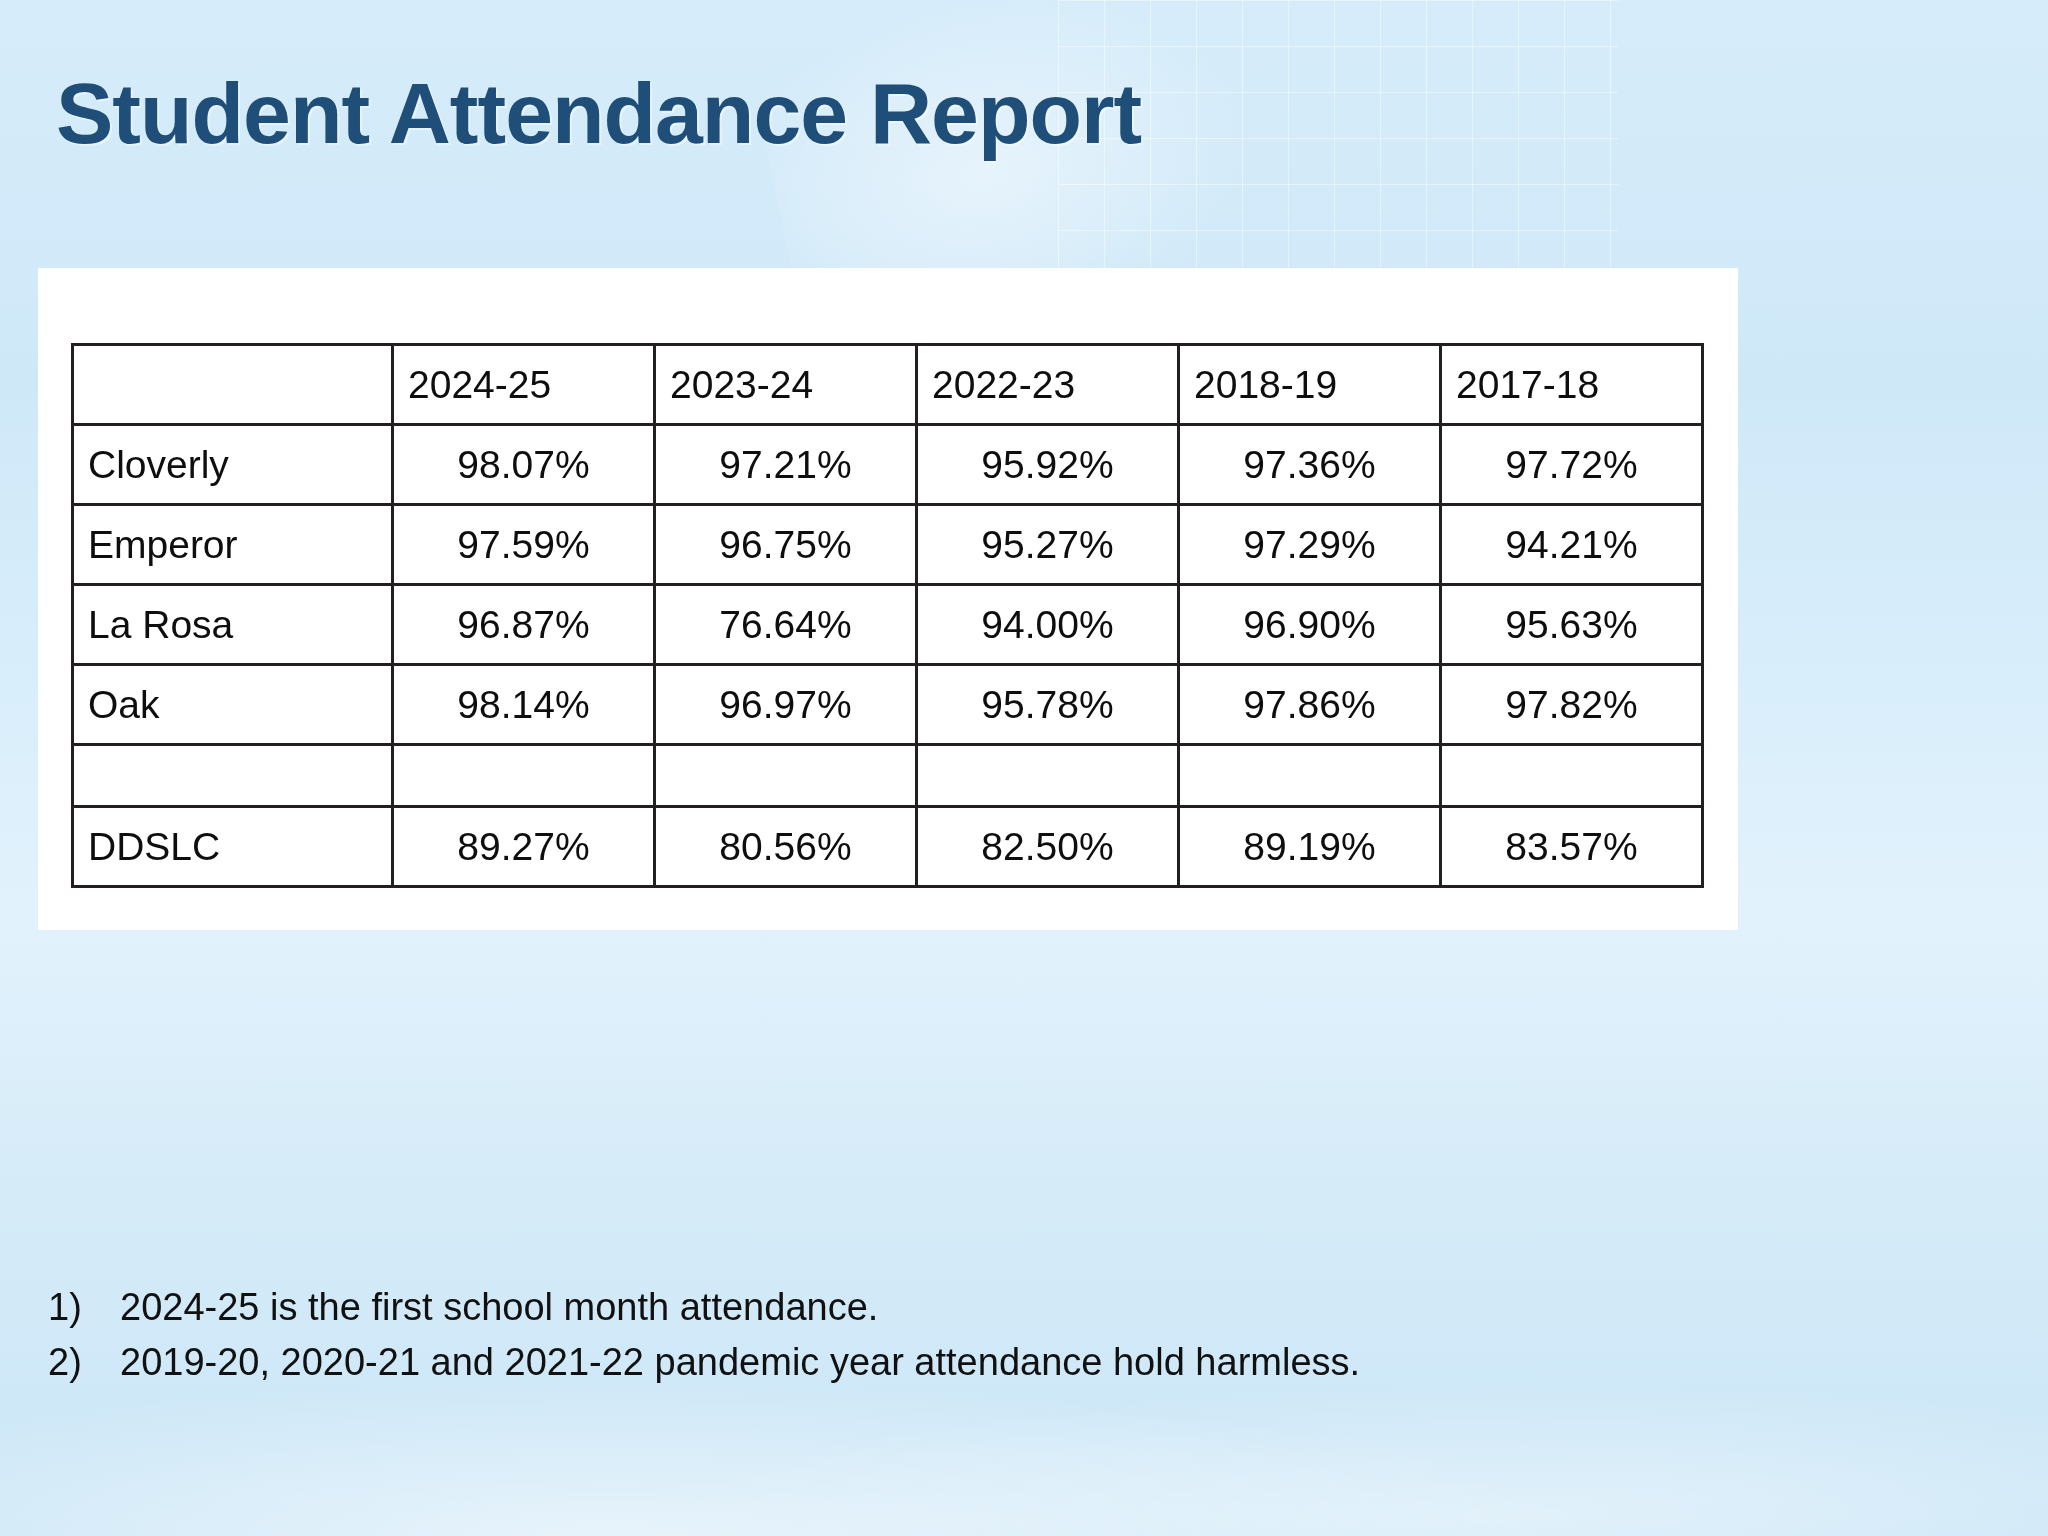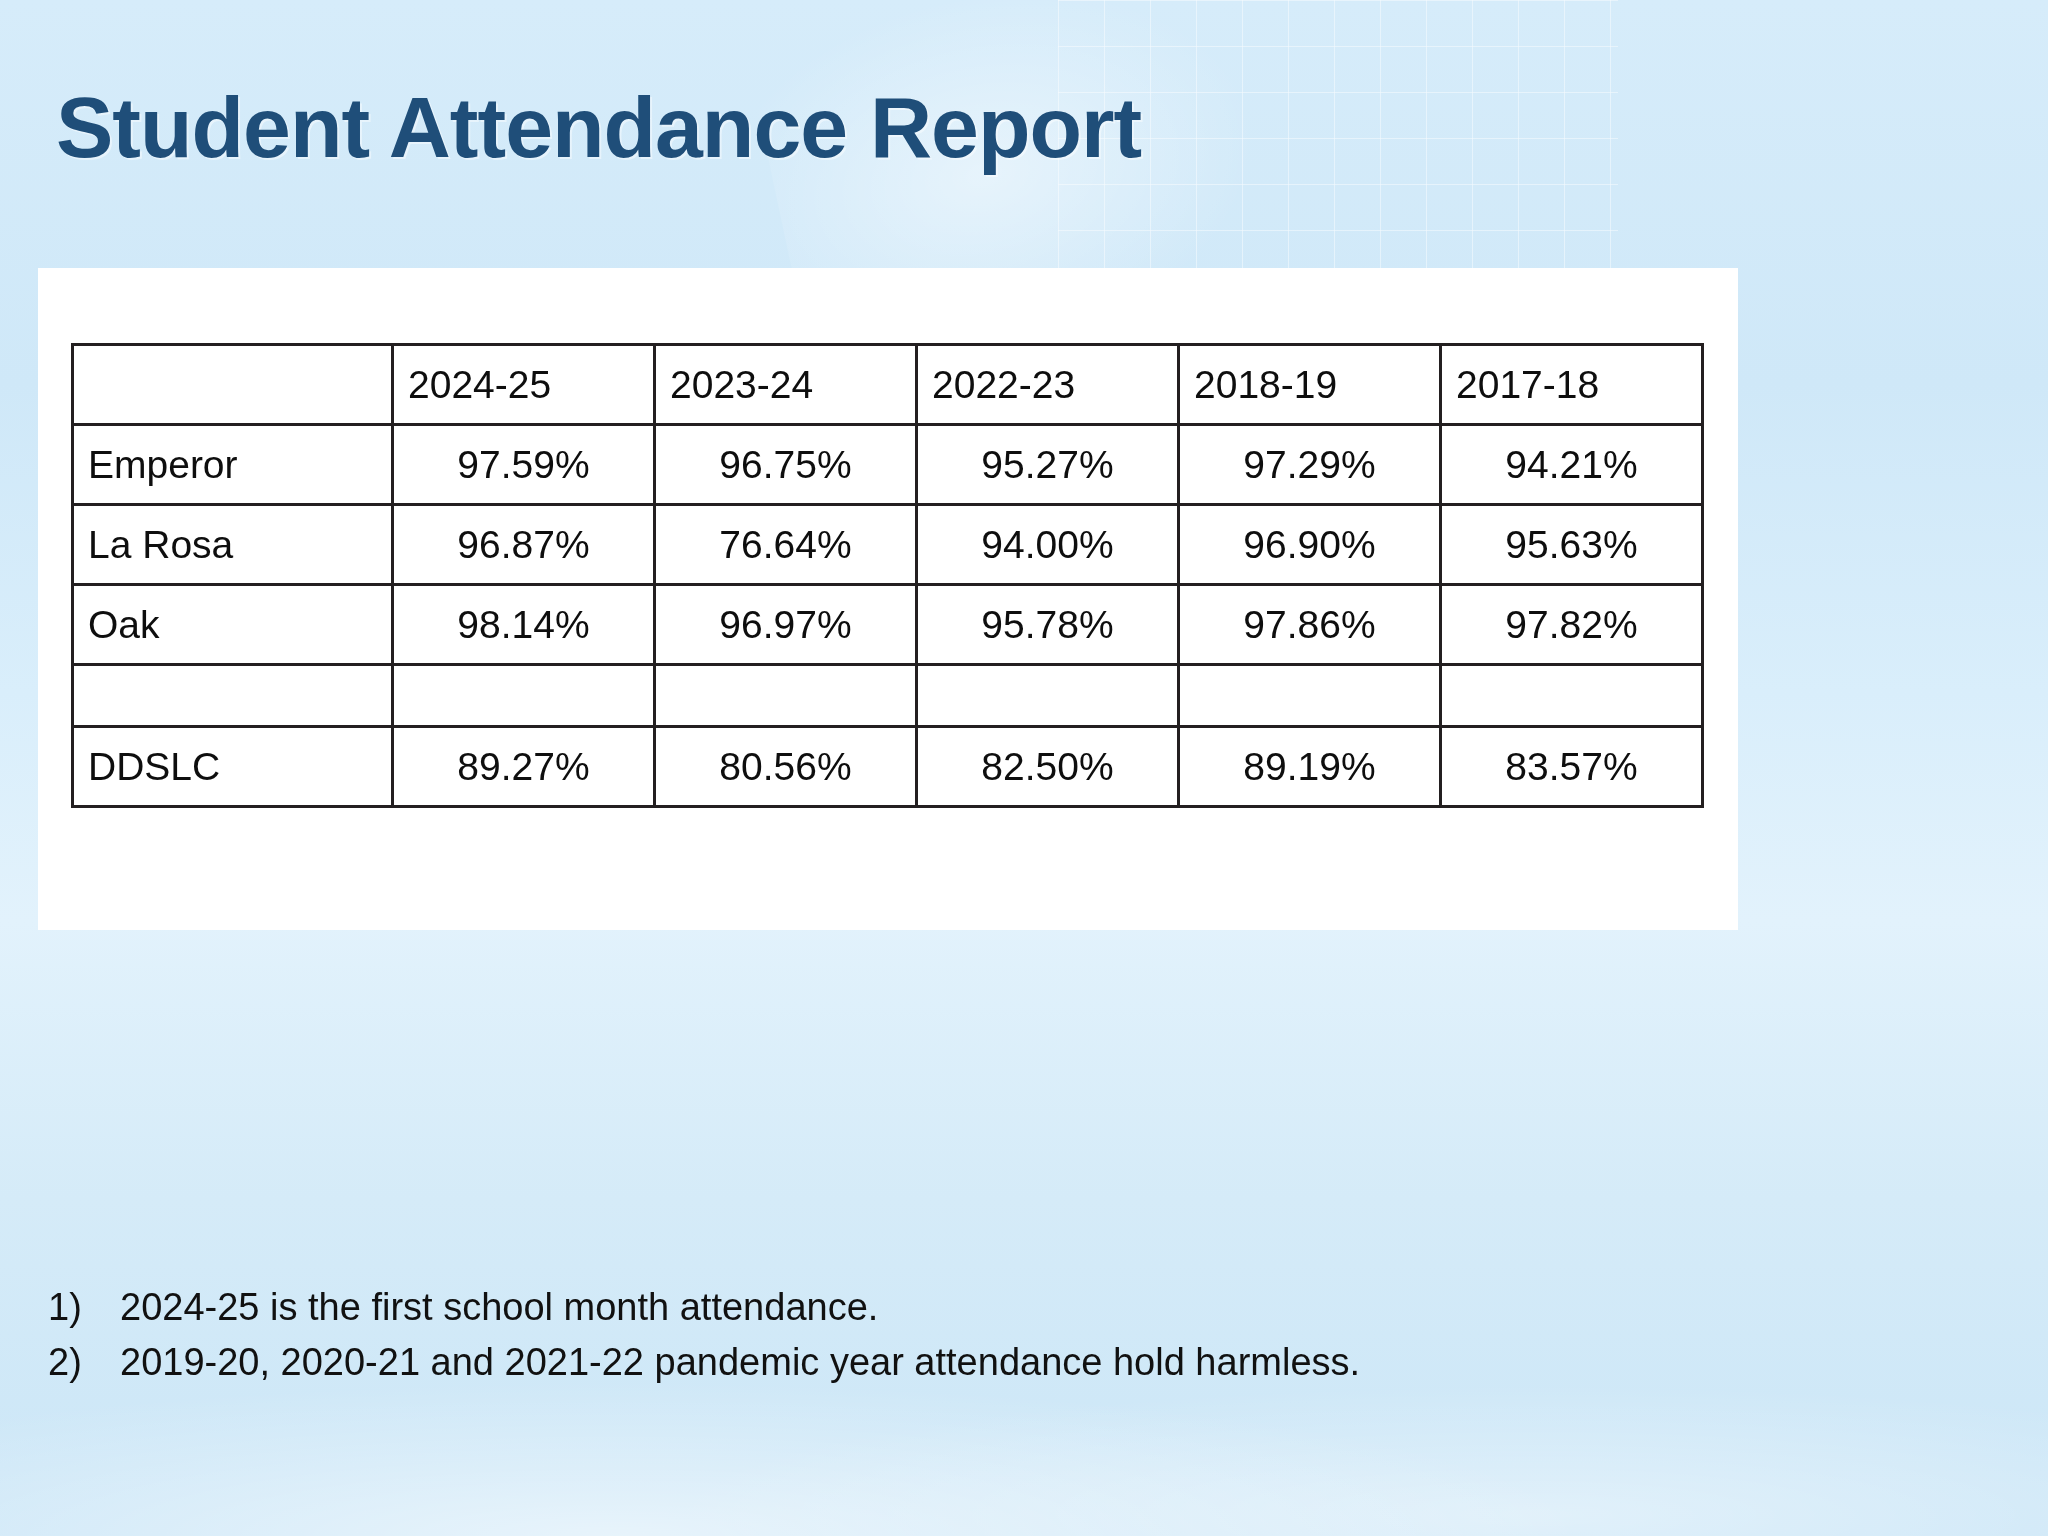--- a/index.html
+++ b/index.html
@@ -45,21 +45,21 @@
     width: 2048px;
     height: 430px;
     background:
       radial-gradient(ellipse 1400px 220px at 30% 100%, rgba(255,255,255,0.55) 0%, rgba(255,255,255,0) 70%),
       radial-gradient(ellipse 1200px 180px at 75% 95%, rgba(255,255,255,0.42) 0%, rgba(255,255,255,0) 72%);
   }
 
   .page-title {
     position: absolute;
     left: 56px;
-    top: 78px;
+    top: 64px;
     font-size: 86px;
     font-weight: bold;
     color: #1f4e79;
     letter-spacing: -1px;
     text-shadow: 2px 2px 0 rgba(255,255,255,0.45);
     white-space: nowrap;
   }
 
   .table-card {
     position: absolute;
@@ -154,20 +154,28 @@
       <tr>
         <th class="rowhead"></th>
         <th>2024-25</th>
         <th>2023-24</th>
         <th>2022-23</th>
         <th>2018-19</th>
         <th>2017-18</th>
       </tr>
     </thead>
     <tbody>
+      <tr>
+        <td class="rowhead">Cloverly</td>
+        <td class="value">98.07%</td>
+        <td class="value">97.21%</td>
+        <td class="value">95.92%</td>
+        <td class="value">97.36%</td>
+        <td class="value">97.72%</td>
+      </tr>
       <tr>
         <td class="rowhead">Emperor</td>
         <td class="value">97.59%</td>
         <td class="value">96.75%</td>
         <td class="value">95.27%</td>
         <td class="value">97.29%</td>
         <td class="value">94.21%</td>
       </tr>
       <tr>
         <td class="rowhead">La Rosa</td>

